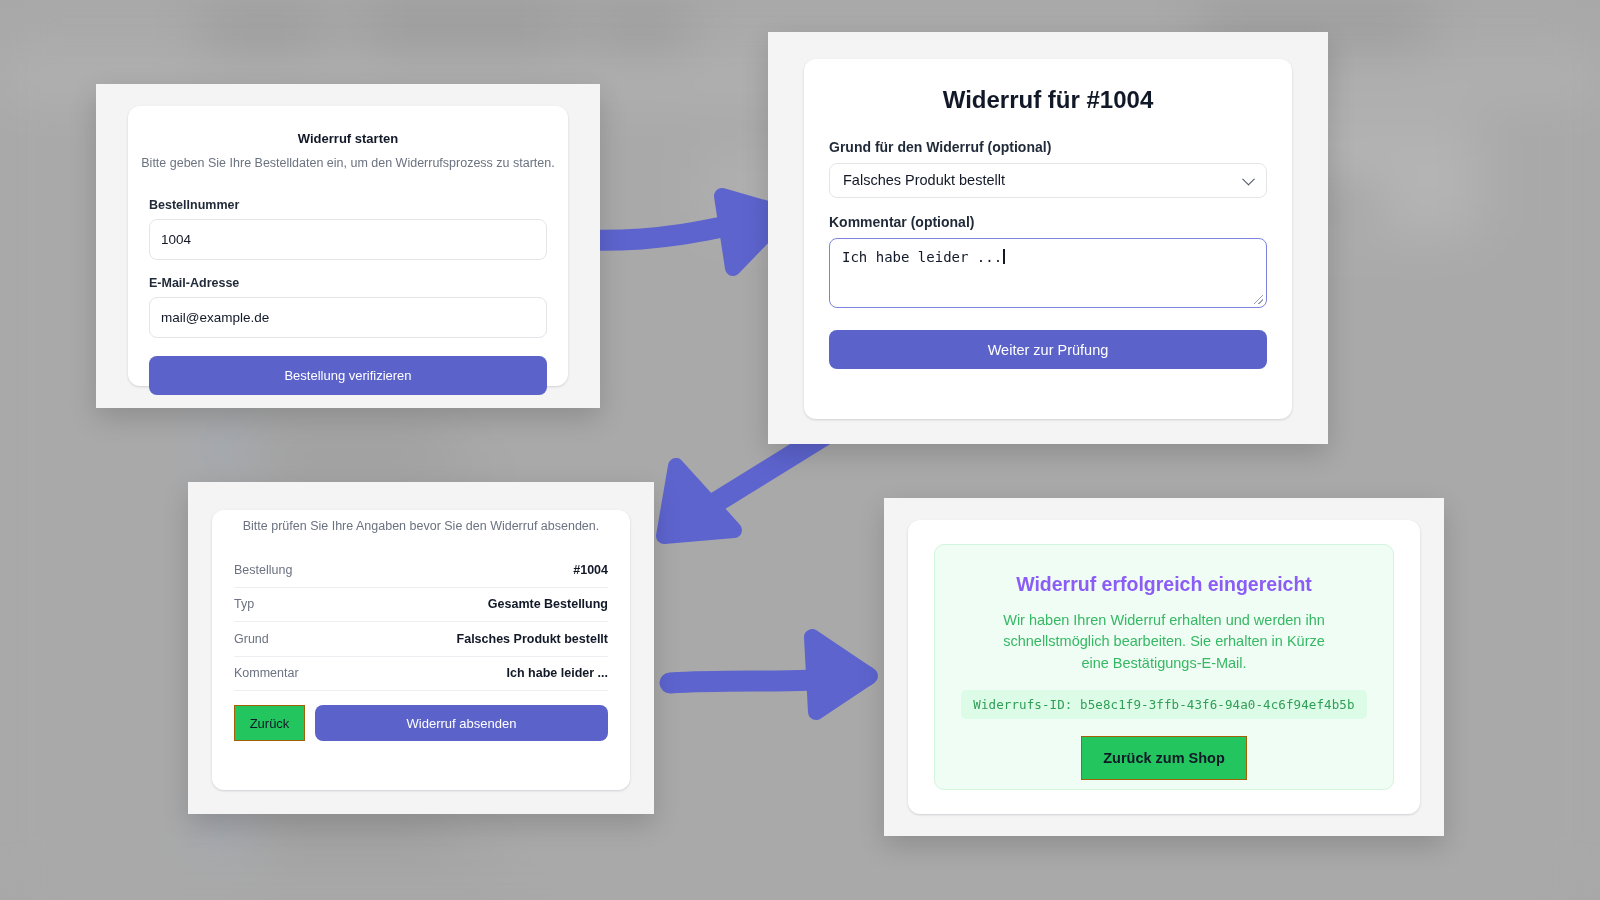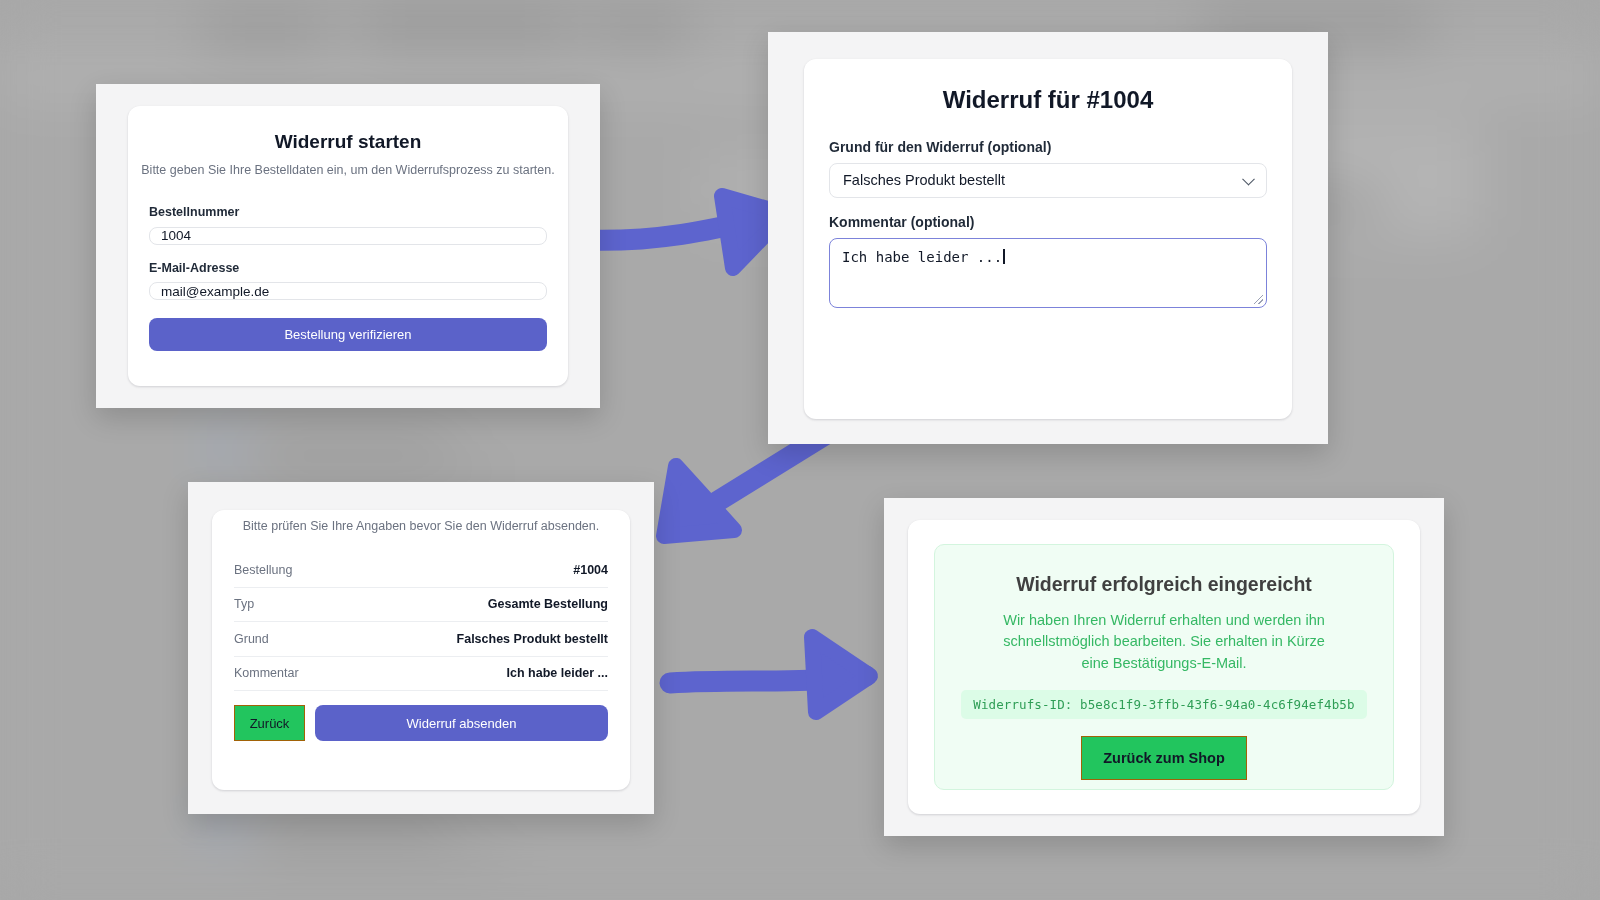--- a/index.html
+++ b/index.html
@@ -89,27 +89,27 @@
     color:#111827;
     border:1px solid #a16207;
     border-radius:0;
     font-family:"Liberation Sans", sans-serif;
     cursor:pointer;
   }
 
   
   #panel1 { left:96px; top:84px; width:504px; height:324px; }
   #card1  { left:128px; top:106px; width:440px; height:280px; }
-  #card1 .card-title { font-size:19px; margin-top:25px; }
+  #card1 .card-title { font-size:13px; margin-top:25px; }
   #card1 .card-sub   { font-size:12.5px; margin-top:10px; }
   #card1 .body { padding:0 21px; margin-top:28px; }
   #card1 .field-label { font-size:12.5px; margin-bottom:7px; }
-  #card1 .text-input { height:18px; padding:0 11px; font-size:13.5px; }
+  #card1 .text-input { height:41px; padding:0 11px; font-size:13.5px; }
   #card1 .gap { height:16px; }
-  #card1 .btn-primary { height:33px; font-size:13px; margin-top:18px; }
+  #card1 .btn-primary { height:39px; font-size:13px; margin-top:18px; }
 
   
   #panel2 { left:768px; top:32px; width:560px; height:412px; }
   #card2  { left:804px; top:59px; width:488px; height:360px; }
   #card2 .card-title { font-size:24px; margin-top:27px; }
   #card2 .card-sub   { font-size:14px; margin-top:12px; }
   #card2 .body { padding:0 25px; margin-top:25px; }
   #card2 .field-label { font-size:14px; margin-bottom:8px; }
   #card2 .select-input { height:35px; padding:0 34px 0 13px; font-size:14.5px;
                           appearance:none; -webkit-appearance:none; line-height:33px; }
@@ -170,21 +170,21 @@
     background:#f0fdf4;
     border:1px solid #d3f5de;
     border-radius:10px;
     text-align:center;
     padding:28px 26px 0;
   }
   #success-box h2 {
     margin:0;
     font-size:19.5px;
     font-weight:bold;
-    color:#404040;
+    color:#8b5cf6;
   }
   #success-box p {
     margin:14px auto 0;
     max-width:350px;
     font-size:14.5px;
     line-height:1.48;
     color:#35b864;
   }
   #refund-id {
     display:block;
@@ -262,20 +262,21 @@
   <h1 class="card-title">Widerruf für #1004</h1>
   <div class="body">
     <label class="field-label">Grund für den Widerruf (optional)</label>
     <div class="select-wrap">
       <div class="select-input">Falsches Produkt bestellt</div>
       <span class="chev"></span>
     </div>
     <div class="gap"></div>
     <label class="field-label">Kommentar (optional)</label>
     <div class="comment-box"><span>Ich habe leider ...</span><span class="caret"></span><span class="resize-grip"></span></div>
+    <button class="btn-primary">Weiter zur Prüfung</button>
   </div>
 </div>
 
 <div class="panel" id="panel3"></div>
 <div class="card" id="card3">
   <p class="card-sub">Bitte prüfen Sie Ihre Angaben bevor Sie den Widerruf absenden.</p>
   <div class="body">
     <div class="kv-row">
       <span class="kv-key">Bestellung</span>
       <span class="kv-val">#1004</span>

